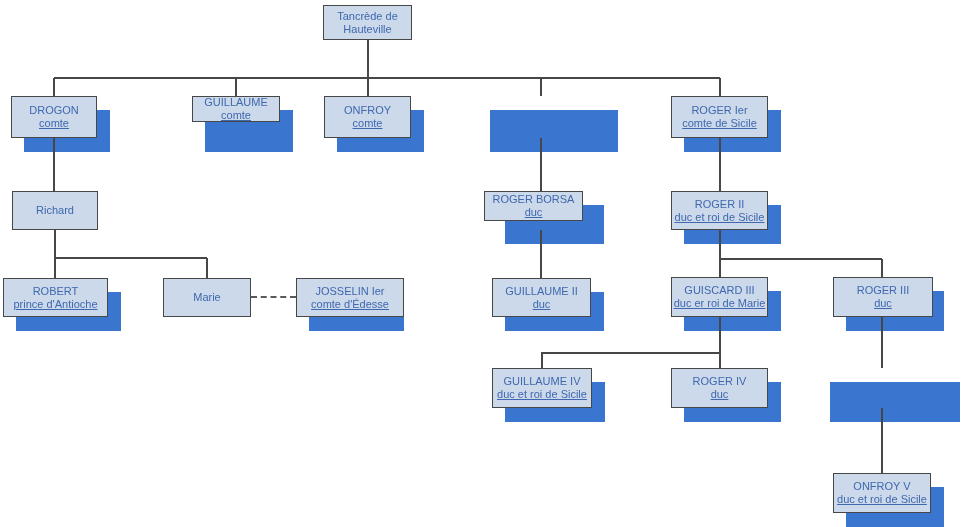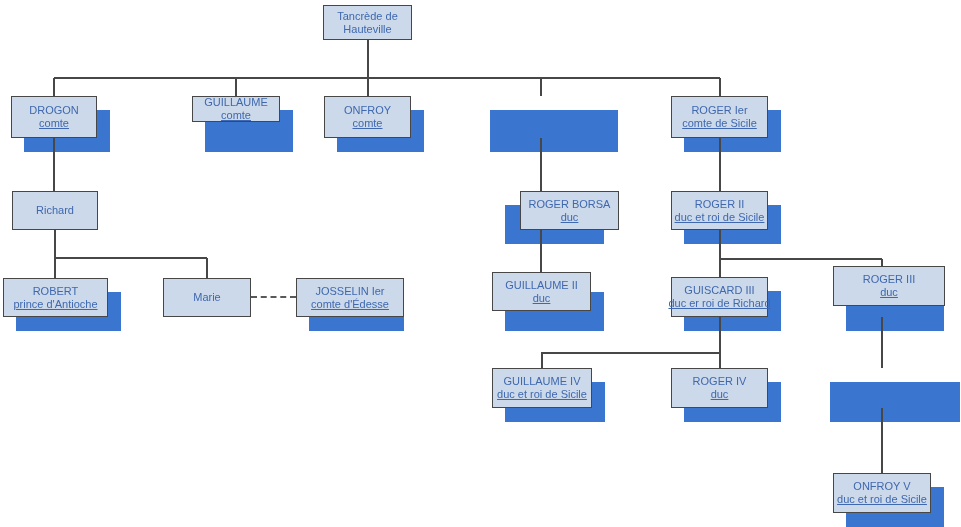--- a/index.html
+++ b/index.html
@@ -97,21 +97,21 @@
   <div class="node sh" style="left:671px;top:96px;width:97px;height:42px">
     <div class="nm">ROGER Ier</div>
     <div class="tt">comte de Sicile</div>
   </div>
 
   <div class="node" style="left:12px;top:191px;width:86px;height:39px">
     <div class="nm">Richard</div>
     <div class="tt"></div>
   </div>
 
-  <div class="node sh" style="left:520px;top:191px;width:99px;height:39px">
+  <div class="node sh" style="left:484px;top:191px;width:99px;height:30px">
     <div class="nm">ROGER BORSA</div>
     <div class="tt">duc</div>
   </div>
 
   <div class="node sh" style="left:671px;top:191px;width:97px;height:39px">
     <div class="nm">ROGER II</div>
     <div class="tt">duc et roi de Sicile</div>
   </div>
 
   <div class="node sh" style="left:3px;top:278px;width:105px;height:39px">
@@ -122,31 +122,31 @@
   <div class="node" style="left:163px;top:278px;width:88px;height:39px">
     <div class="nm">Marie</div>
     <div class="tt"></div>
   </div>
 
   <div class="node sh" style="left:296px;top:278px;width:108px;height:39px">
     <div class="nm">JOSSELIN Ier</div>
     <div class="tt">comte d'Édesse</div>
   </div>
 
-  <div class="node sh" style="left:492px;top:272px;width:99px;height:39px">
+  <div class="node sh" style="left:492px;top:278px;width:99px;height:39px">
     <div class="nm">GUILLAUME II</div>
     <div class="tt">duc</div>
   </div>
 
   <div class="node sh" style="left:671px;top:277px;width:97px;height:40px">
     <div class="nm">GUISCARD III</div>
-    <div class="tt">duc er roi de Richard</div>
+    <div class="tt">duc er roi de Marie</div>
   </div>
 
-  <div class="node sh" style="left:833px;top:266px;width:112px;height:40px">
+  <div class="node sh" style="left:833px;top:277px;width:100px;height:40px">
     <div class="nm">ROGER III</div>
     <div class="tt">duc</div>
   </div>
 
   <div class="node sh" style="left:492px;top:368px;width:100px;height:40px">
     <div class="nm">GUILLAUME IV</div>
     <div class="tt">duc et roi de Sicile</div>
   </div>
 
   <div class="node sh" style="left:671px;top:368px;width:97px;height:40px">

